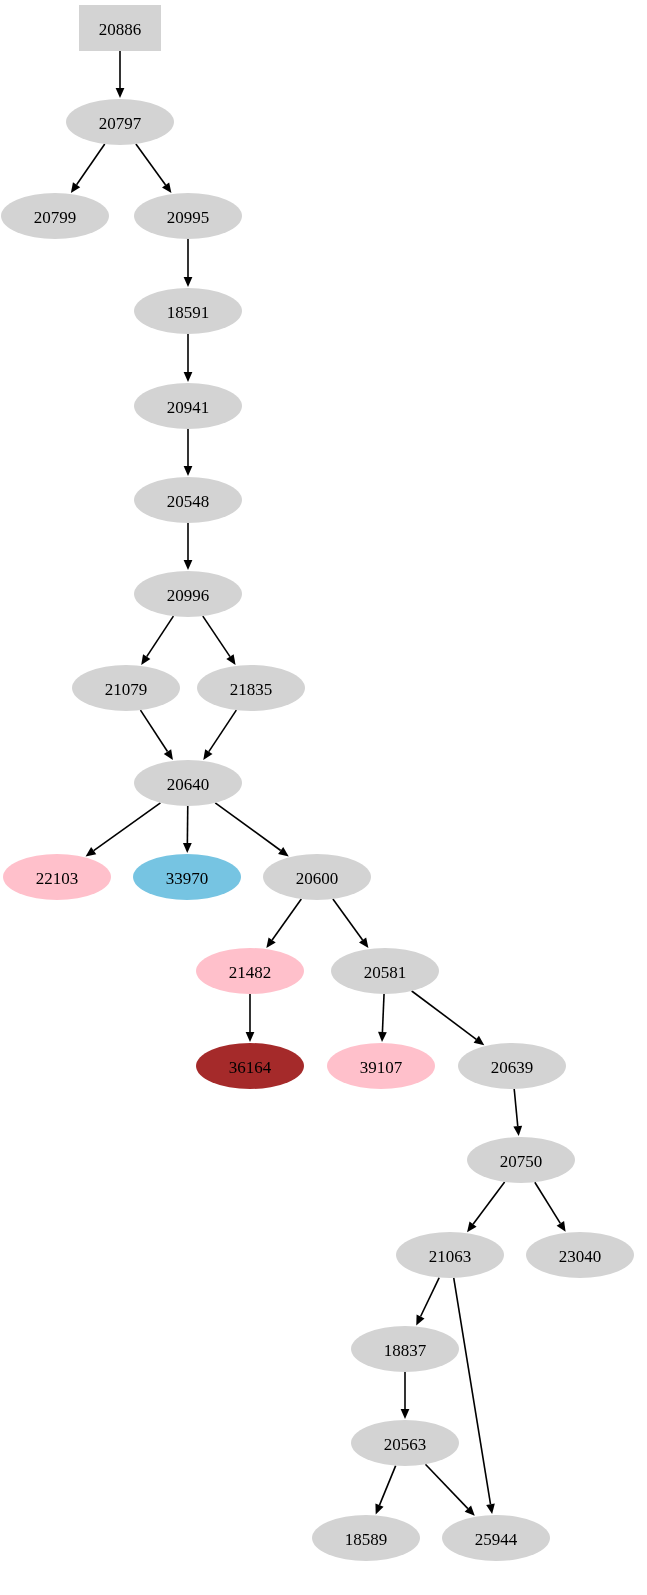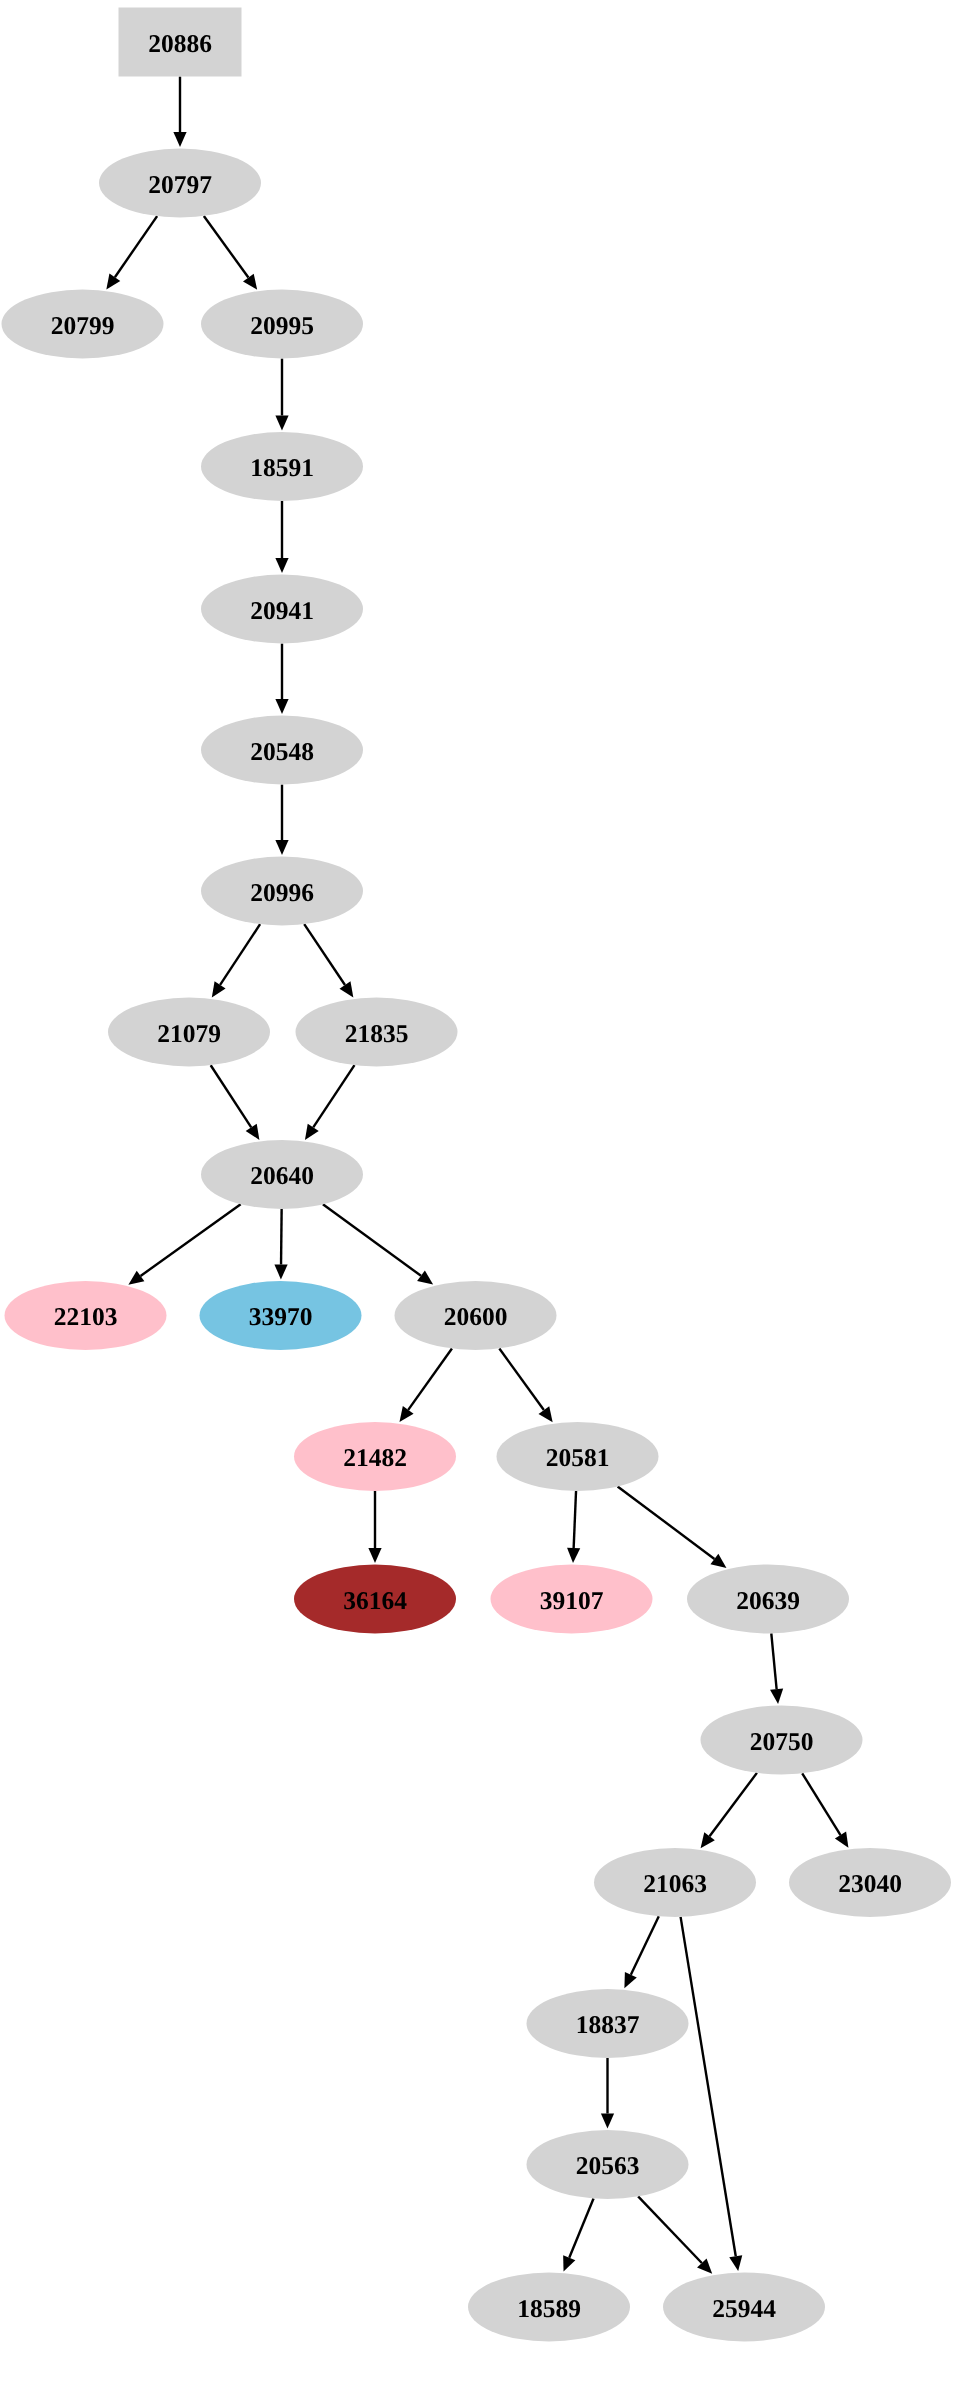--- a/index.html
+++ b/index.html
@@ -9,21 +9,20 @@
   }
   body {
     font-family: "Liberation Serif", "DejaVu Serif", serif;
   }
   #graph-canvas {
     position: relative;
     width: 647px;
     height: 1595px;
     background: #ffffff;
     overflow: hidden;
-    font-weight: bold;
   }
   #graph-svg {
     position: absolute;
     top: 0;
     left: 0;
     width: 647px;
     height: 1595px;
   }
   .node-label {
     font-family: "Liberation Serif", "DejaVu Serif", serif;

